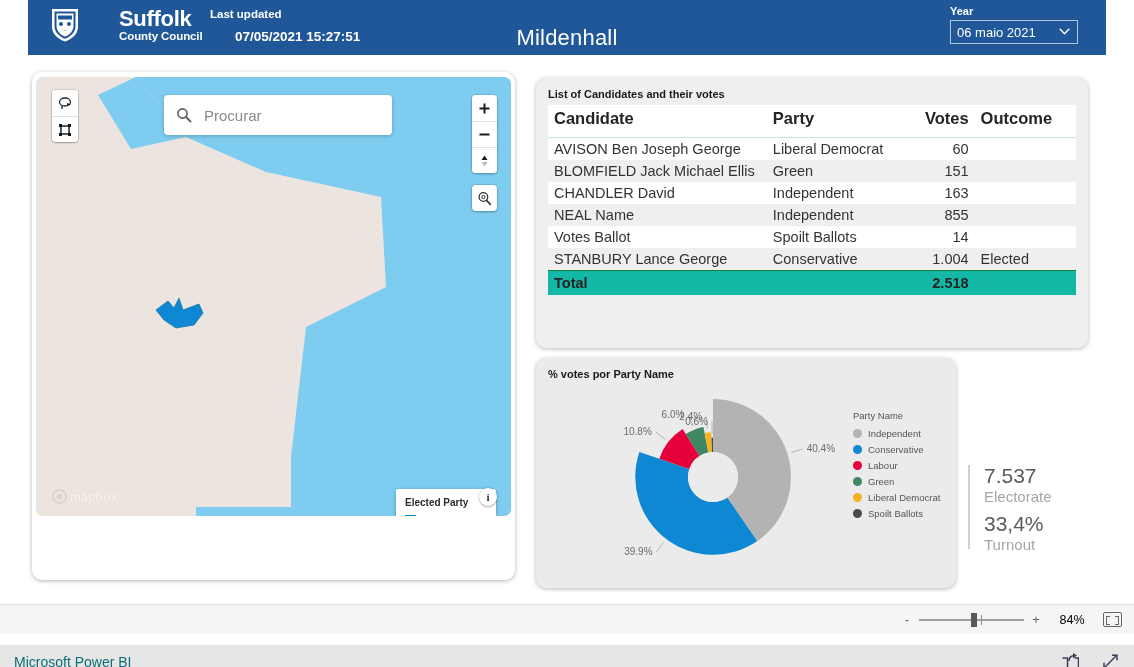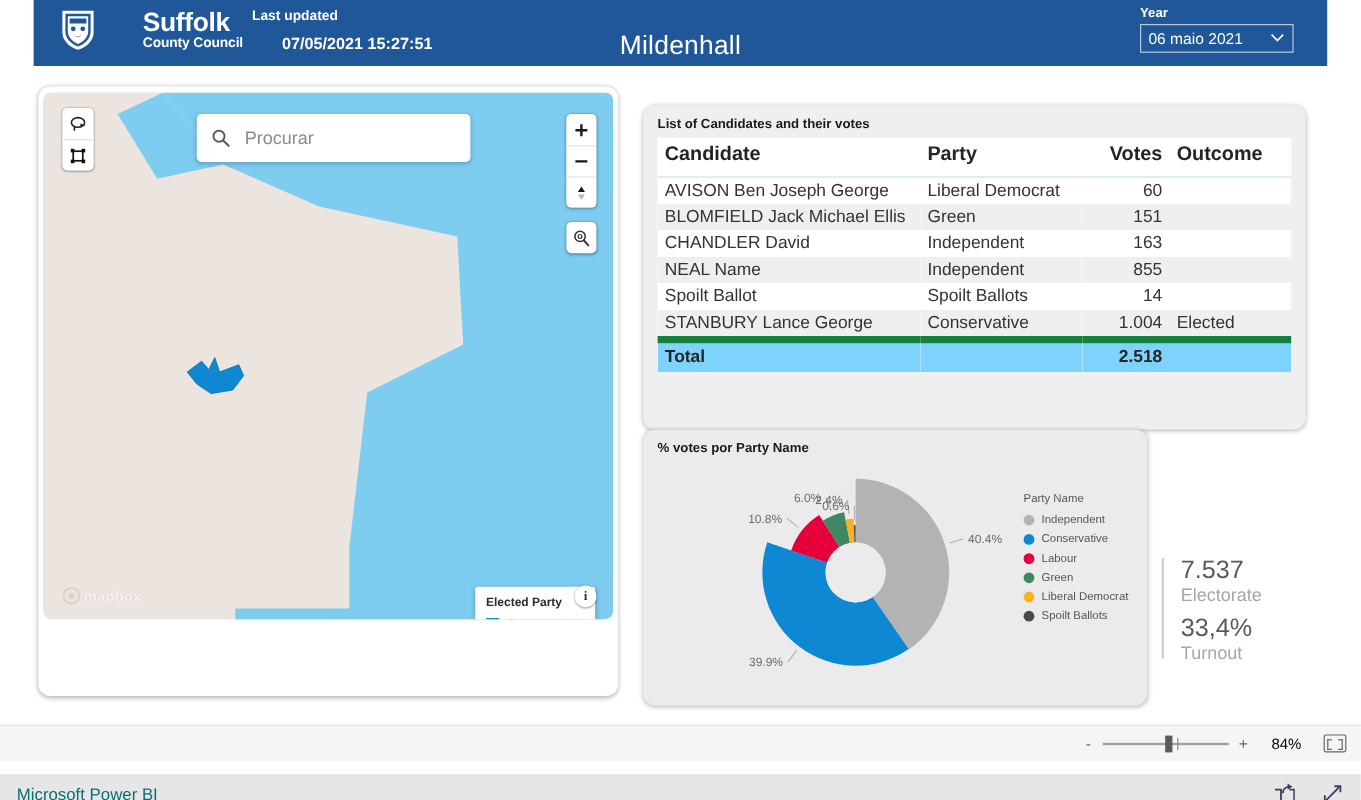--- a/index.html
+++ b/index.html
@@ -120,39 +120,39 @@
      -webkit-text-stroke: 0px; text-shadow: 0 0 1px #b9b0aa; }
   .map-info {
     position:absolute; right: 14px; bottom: 10px; width: 18px; height: 18px; border-radius: 50%;
     background: #fff; display:flex; align-items:center; justify-content:center;
     box-shadow: 0 0 0 1px rgba(0,0,0,.06), 0 1px 2px rgba(0,0,0,.3);
     font-size: 11px; font-weight: bold; color: #333; font-family: "Liberation Serif", serif;
   }
 
   
   .table-card {
-    position: absolute; left: 508px; top: 33px; width: 552px; height: 270px;
+    position: absolute; left: 508px; top: 23px; width: 552px; height: 270px;
     background: #efefef; border-radius: 10px; box-shadow: 0 1px 4px rgba(0,0,0,.28);
     padding: 10px 12px;
   }
   .card-title { font-size: 11px; font-weight: bold; color: #1a1a1a; margin-bottom: 5px; }
   table.votes { width: 100%; border-collapse: collapse; background: #ffffff; table-layout: fixed; }
   table.votes th {
     font-size: 16.5px; font-weight: bold; color: #252423; text-align: left;
     padding: 4px 6px 9px 6px; border-bottom: 1px solid #c8e6e2; background:#ffffff;
   }
   table.votes th.num, table.votes td.num { text-align: right; }
   table.votes td {
     font-size: 14.5px; color: #333; padding: 3px 6px; background: #ffffff;
     white-space: nowrap; overflow: hidden;
   }
   table.votes tbody tr:nth-child(even) td { background: #efefef; }
   table.votes tfoot td {
-    font-size: 14.5px; font-weight: bold; color: #252423; background: #7dd3fc;
-    border-top: 6px solid #15803d; padding: 4px 6px;
+    font-size: 14.5px; font-weight: bold; color: #252423; background: #14b8a6;
+    border-top: 1px solid #15803d; padding: 4px 6px;
   }
   .col-cand { width: 218px; }
   .col-party { width: 135px; }
   .col-votes { width: 72px; }
   .col-outcome { width: 101px; }
 
   
   .donut-card {
     position: absolute; left: 508px; top: 303px; width: 420px; height: 230px;
     background: #ebebeb; border-radius: 10px; box-shadow: 0 1px 4px rgba(0,0,0,.28);
@@ -364,21 +364,21 @@
             <td class="num">163</td>
             <td></td>
           </tr>
           <tr>
             <td>NEAL Name</td>
             <td>Independent</td>
             <td class="num">855</td>
             <td></td>
           </tr>
           <tr>
-            <td>Spoilt Ballot</td>
+            <td>Votes Ballot</td>
             <td>Spoilt Ballots</td>
             <td class="num">14</td>
             <td></td>
           </tr>
           <tr>
             <td>STANBURY Lance George</td>
             <td>Conservative</td>
             <td class="num">1.004</td>
             <td>Elected</td>
           </tr>

